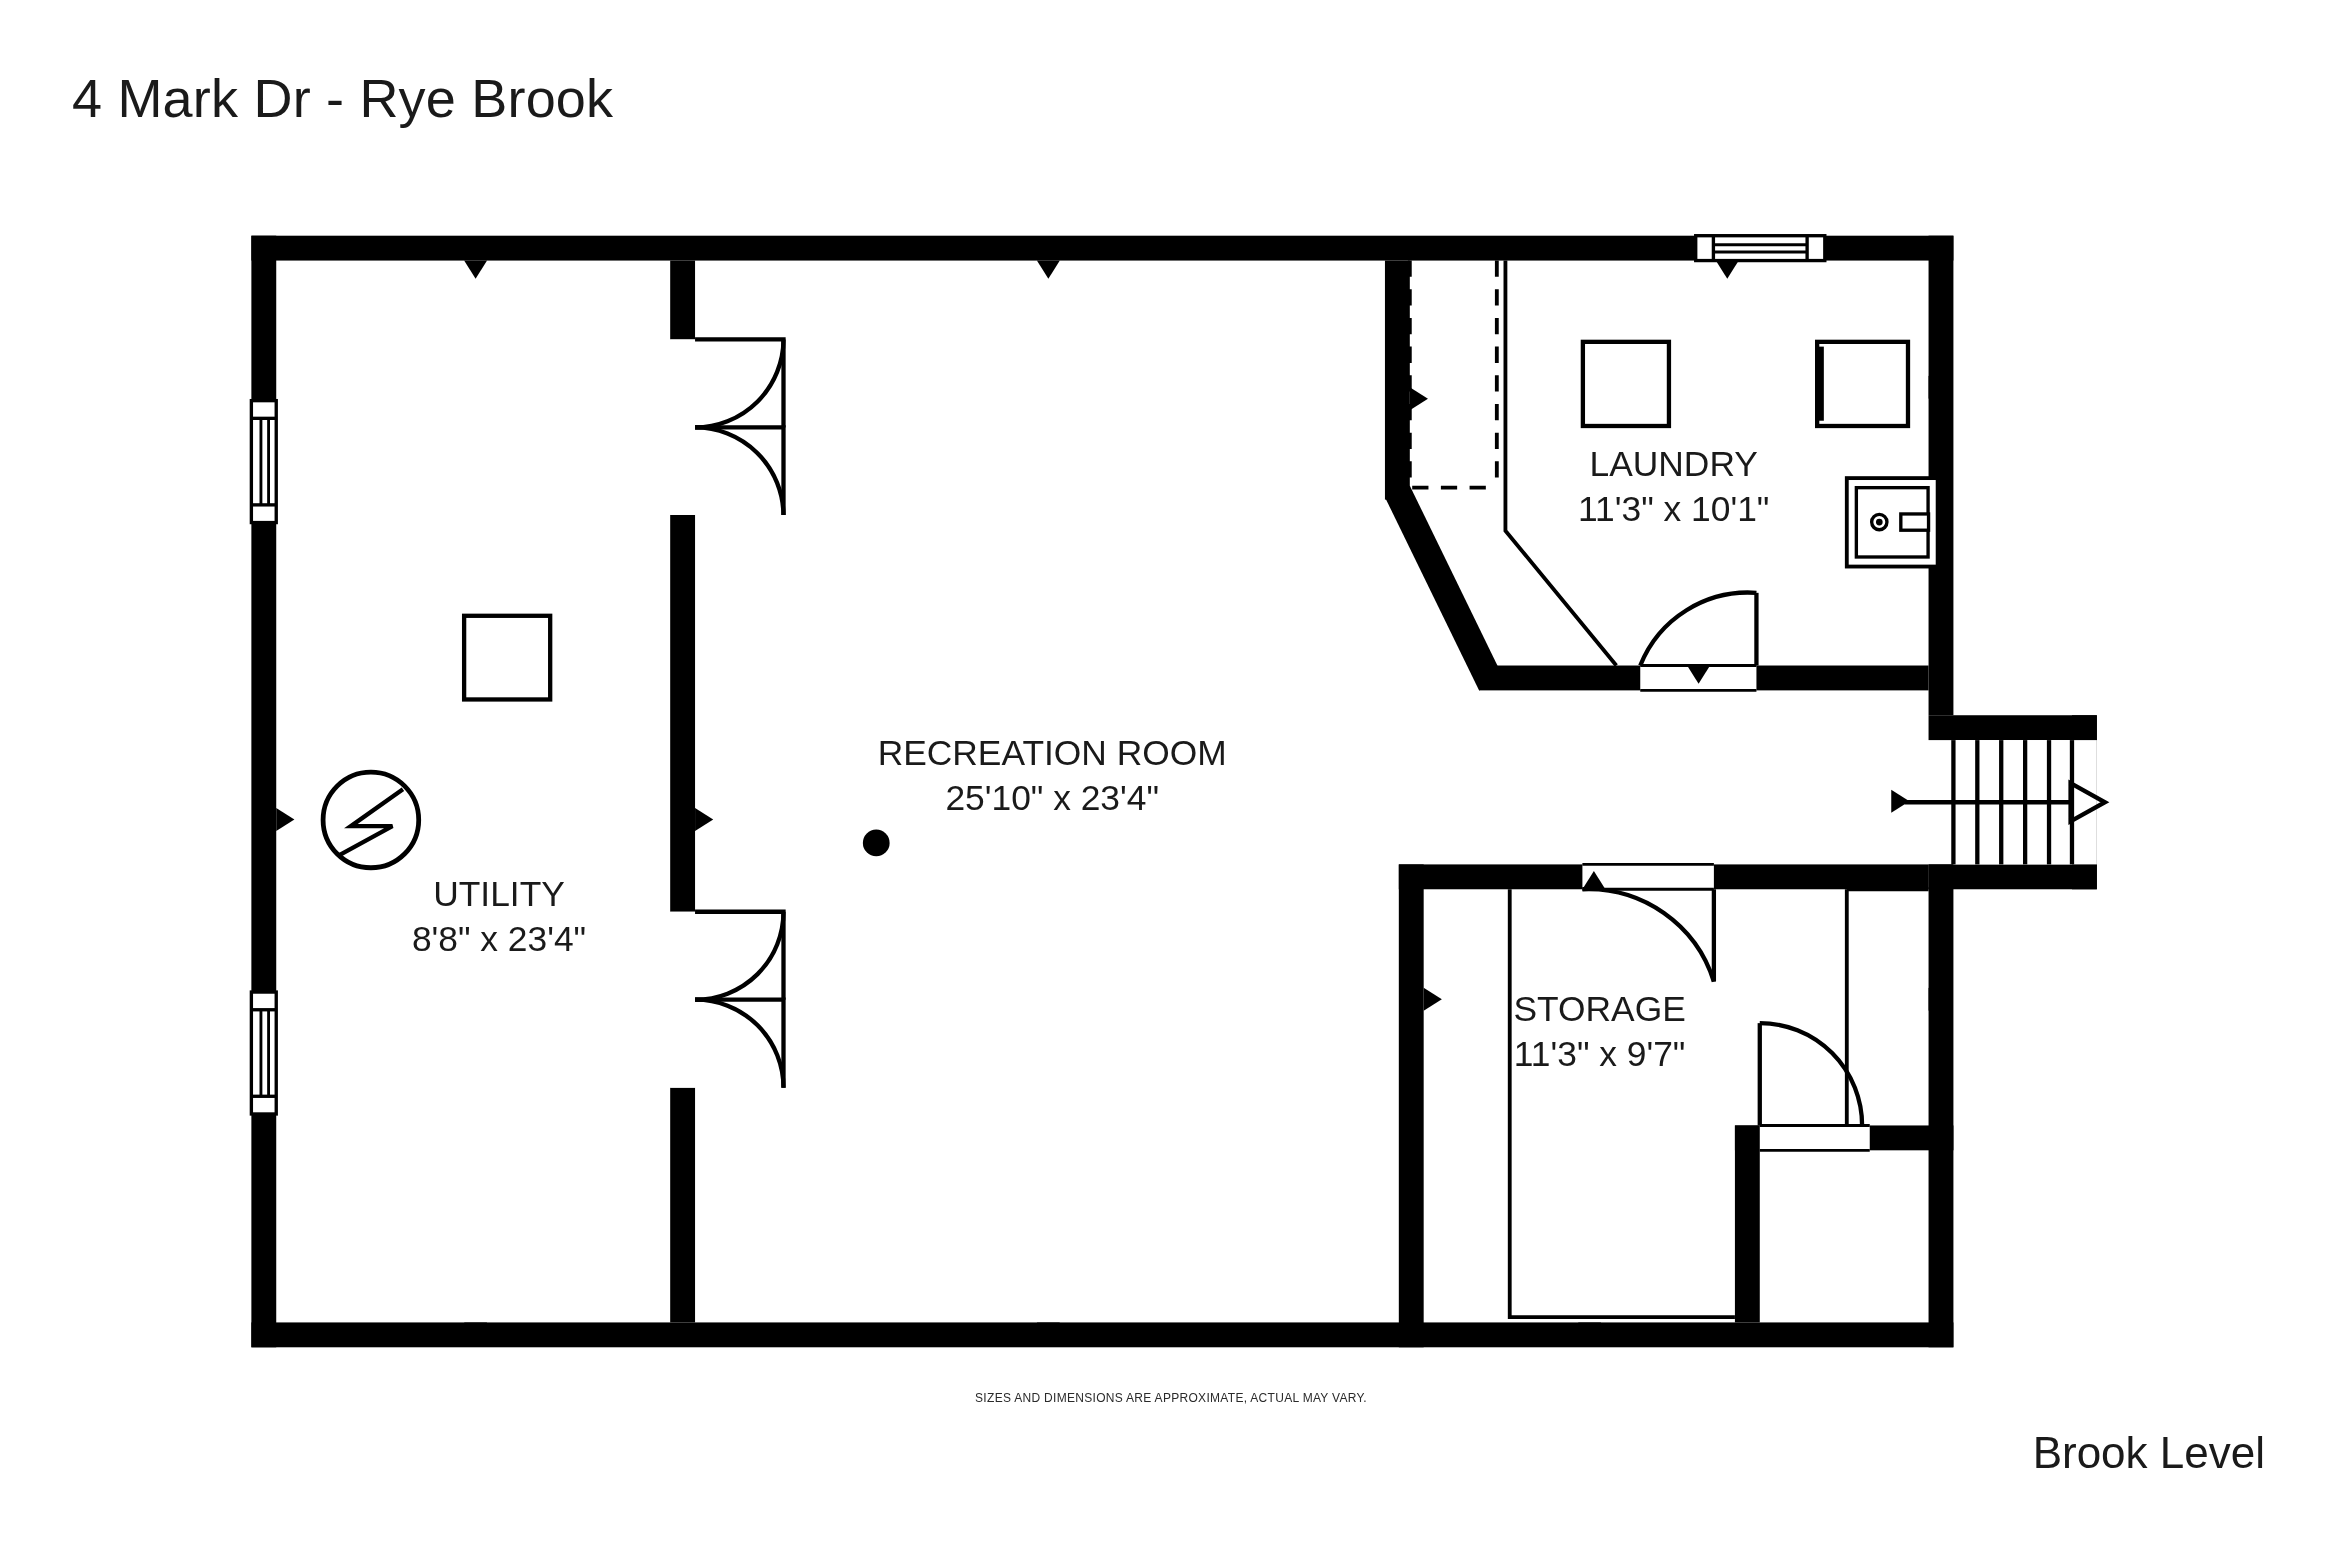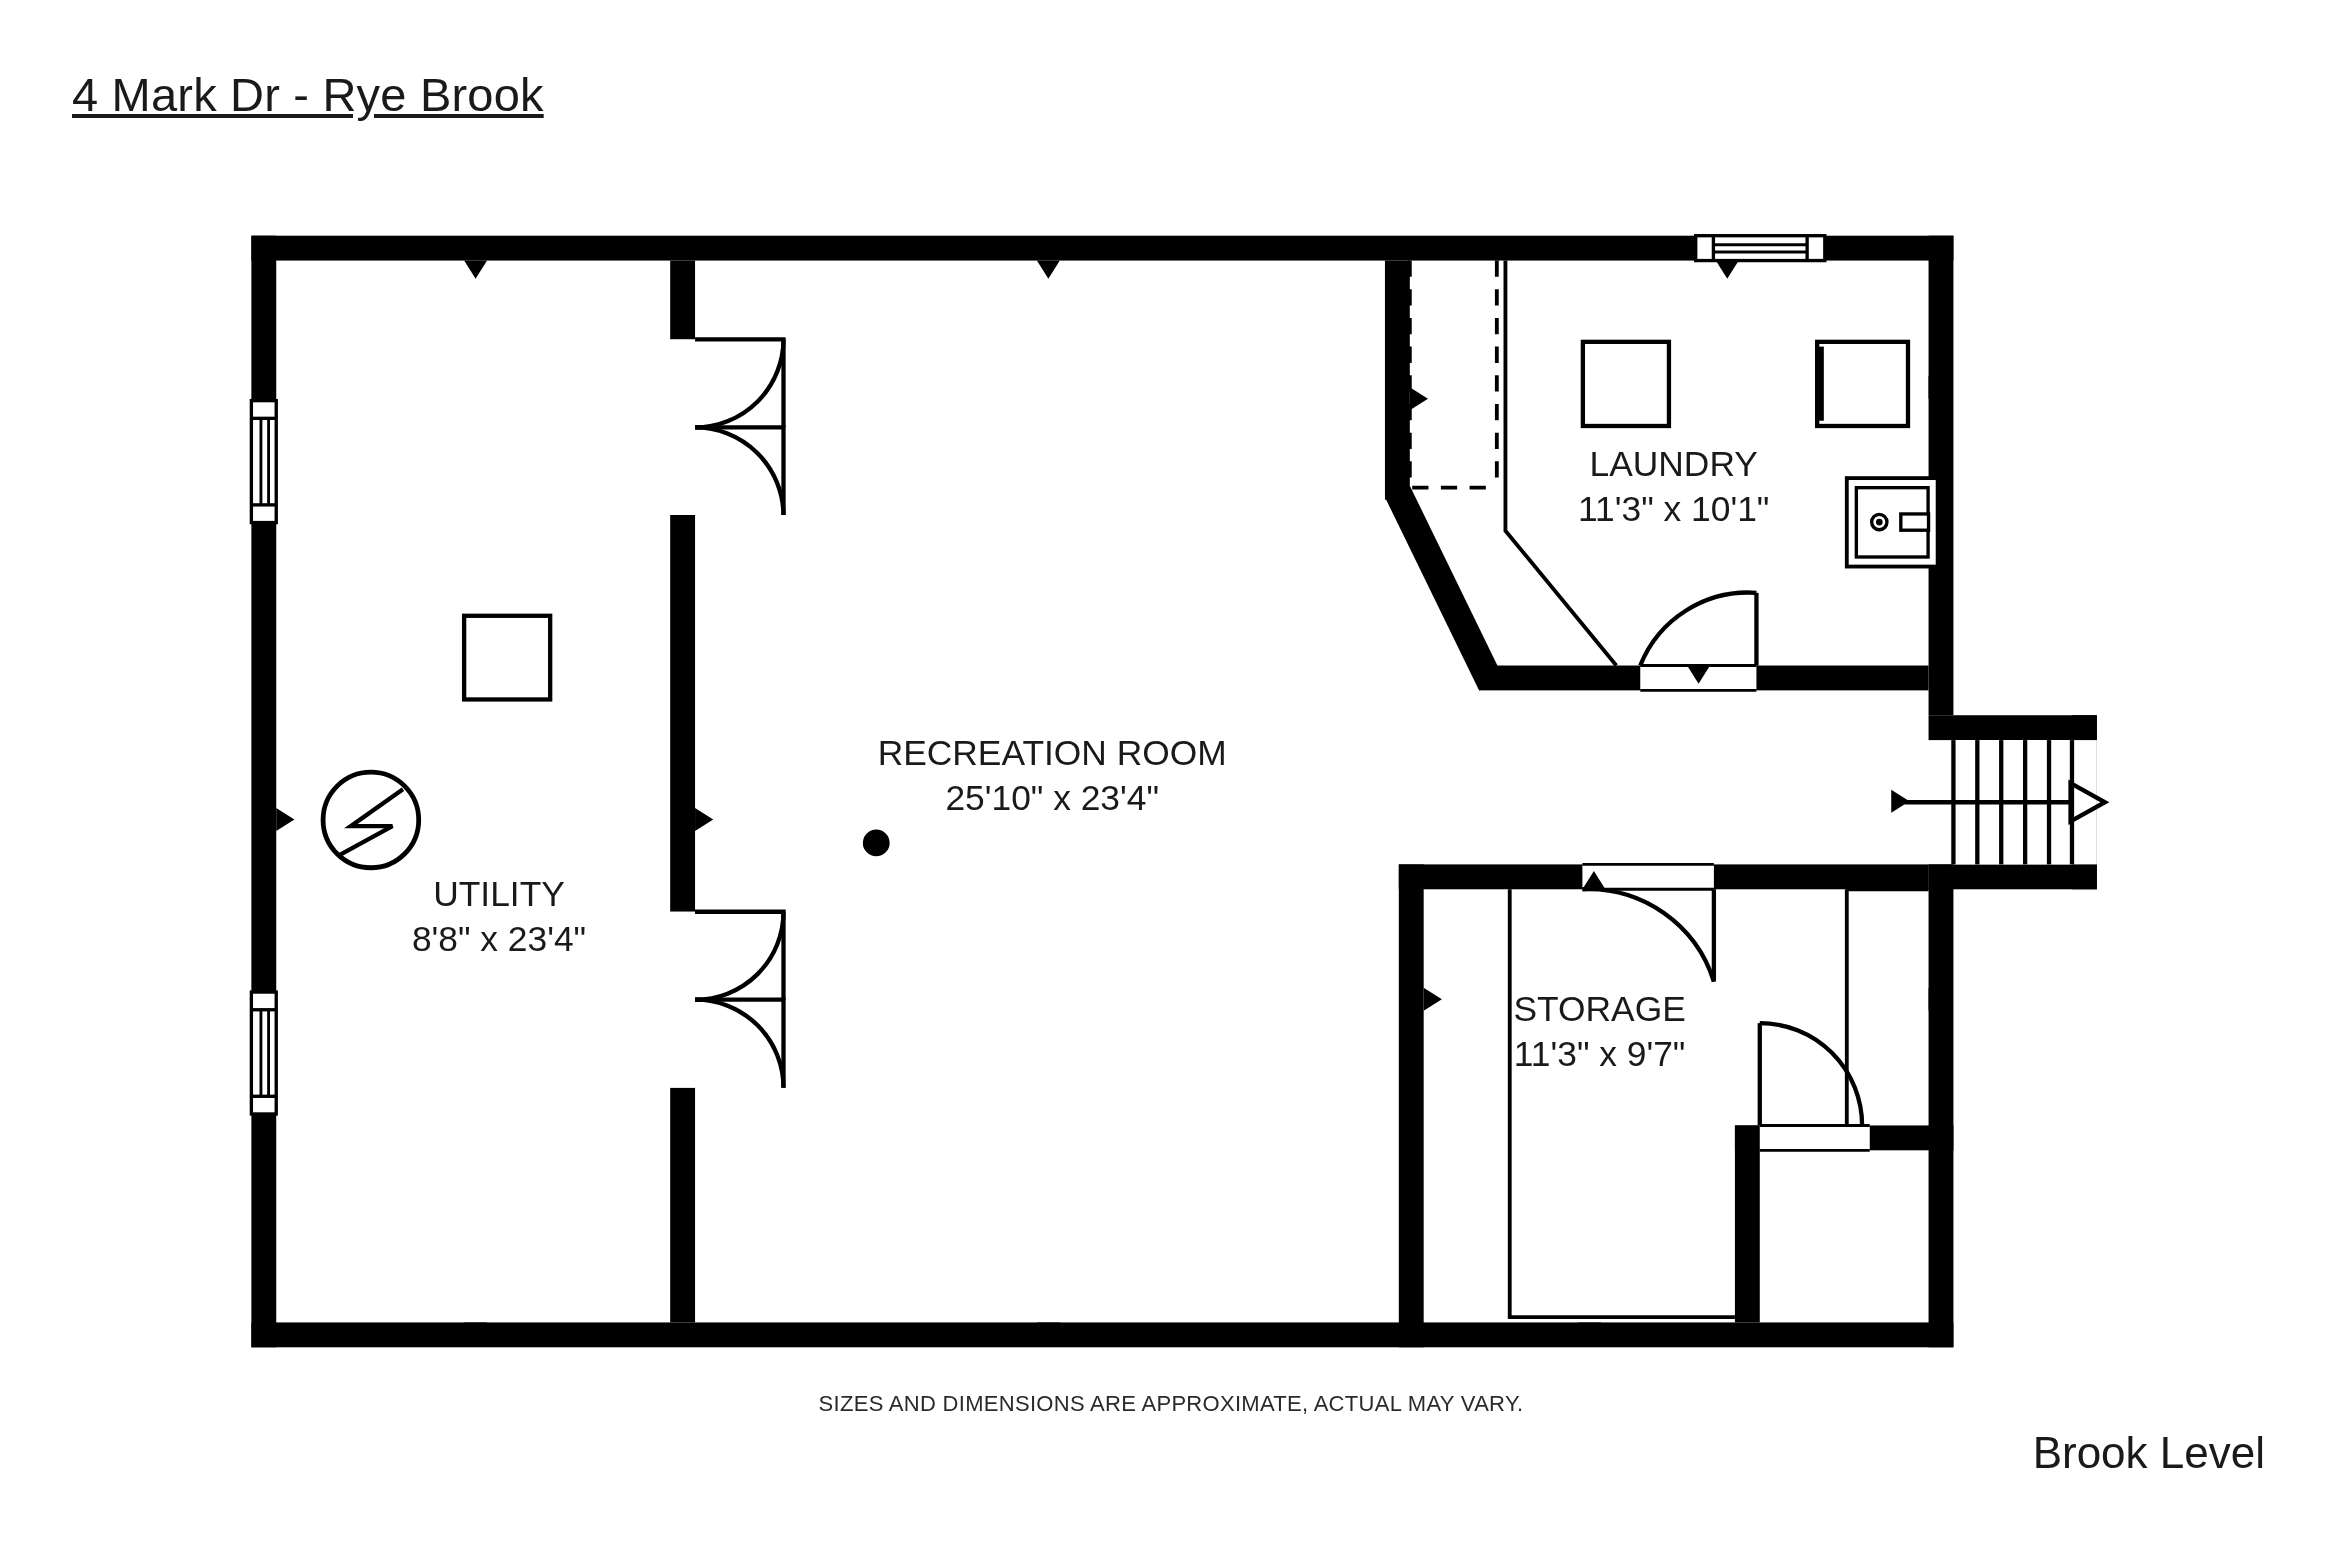--- a/index.html
+++ b/index.html
@@ -12,43 +12,42 @@
     height: 1561px;
     position: relative;
     font-family: "Liberation Sans", sans-serif;
     color: #000000;
     overflow: hidden;
   }
   #page-title {
     position: absolute;
     left: 72px;
     top: 67px;
-    font-size: 47px;
+    font-size: 54px;
     font-weight: 400;
     letter-spacing: 0.2px;
     color: #1a1a1a;
     white-space: nowrap;
-    text-decoration: underline;
   }
   #level-label {
     position: absolute;
     right: 77px;
     top: 1428px;
     font-size: 44px;
     font-weight: 400;
     color: #1a1a1a;
     white-space: nowrap;
   }
   #disclaimer {
     position: absolute;
     left: 0;
     top: 1391px;
     width: 2342px;
     text-align: center;
-    font-size: 22px;
+    font-size: 12px;
     letter-spacing: 0.3px;
     color: #2a2a2a;
   }
   #floorplan-svg {
     position: absolute;
     left: 0;
     top: 0;
     width: 2342px;
     height: 1561px;
   }

